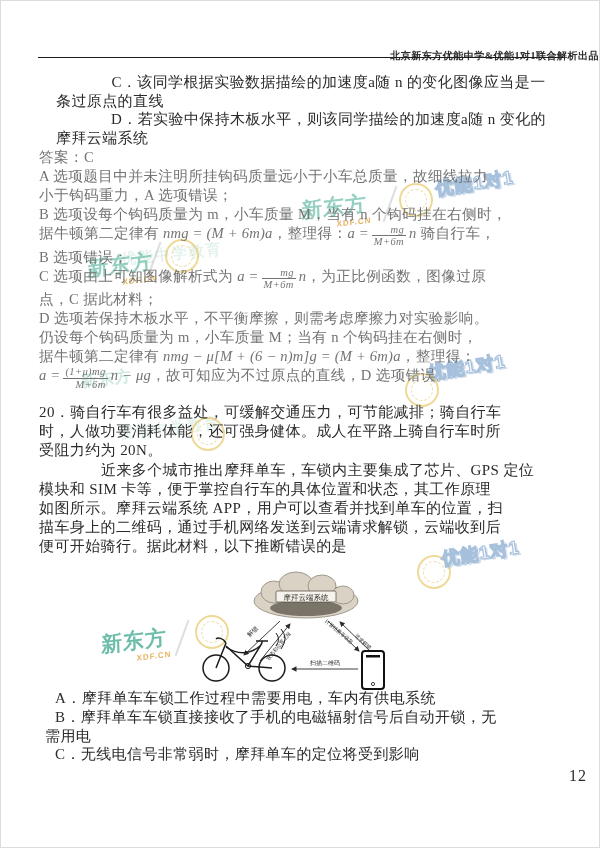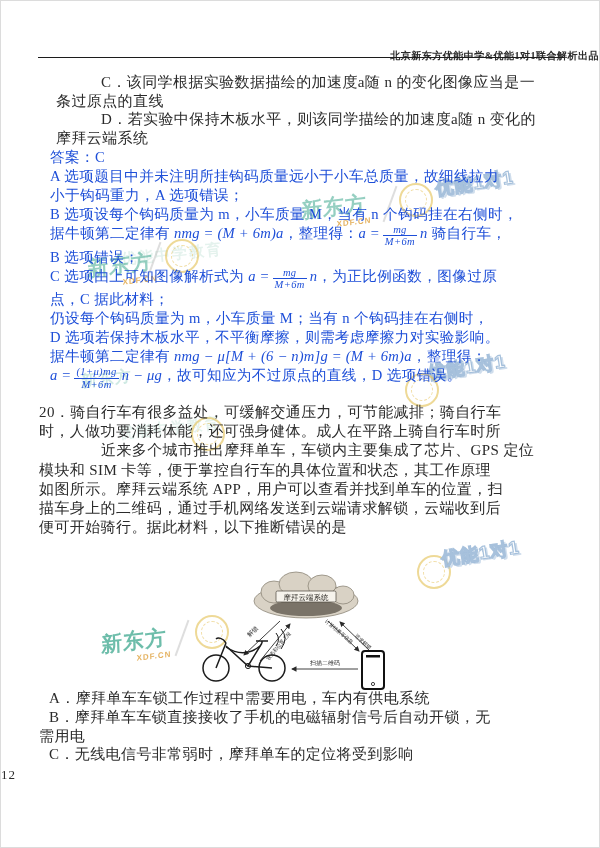--- a/index.html
+++ b/index.html
@@ -14,36 +14,36 @@
     font-size:10px;font-weight:bold;letter-spacing:.5px;z-index:2;margin-top:12px;
   }
   .header-rule{
     position:absolute;top:56px;left:37px;width:526px;height:0;
     border-top:1.6px solid #1c1c1c;z-index:2;
   }
   
   .block{position:absolute;z-index:2;}
   .line{white-space:nowrap;letter-spacing:.4px;}
   .q19opts{top:72px;left:55px;width:500px;font-size:15px;line-height:18.5px;}
-  .q19opts .opt-first{padding-left:45px;}
-  .red-block{top:147px;left:38px;width:532px;font-size:14.6px;line-height:19px;color:#1d4ed8;margin-left:11px;}
+  .q19opts .opt-first{padding-left:45px;text-align:center;}
+  .red-block{top:147px;left:38px;width:532px;font-size:14.6px;line-height:19px;color:#737373;}
   .q20-block{top:402px;left:38px;width:530px;font-size:15px;line-height:19.2px;}
   .q20-block .para-indent{padding-left:62px;}
-  .opts-block{top:688px;left:38px;width:524px;font-size:15px;line-height:18.8px;}
+  .opts-block{top:688px;left:44px;width:524px;font-size:15px;line-height:18.8px;}
   .opts-block .opt-first{padding-left:10px;}
   .math{font-style:italic;letter-spacing:.2px;}
   .frac{
-    display:inline-block;vertical-align:-7px;text-align:center;
+    display:inline-block;vertical-align:-7px;text-align:right;
     font-size:10.5px;line-height:1.08;margin:0 3px;font-style:italic;
   }
   .frac .num{display:block;border-bottom:1px solid currentColor;padding:0 2px;}
   .frac .den{display:block;padding:0 2px;font-family:Liberation Serif, serif;}
   .page-number{
-    position:absolute;top:766px;left:0;right:12px;text-align:left;
-    font-size:13px;z-index:2;letter-spacing:1px;
+    position:absolute;top:766px;left:0;right:12px;text-align:right;
+    font-size:16px;z-index:2;letter-spacing:1px;
   }
   
   .wm{position:absolute;z-index:1;pointer-events:none;}
   .wm-xdf{
     font-family:"Liberation Sans","DejaVu Sans",sans-serif;font-weight:bold;
     font-size:21px;letter-spacing:1px;color:rgba(84,178,155,.62);
     transform:rotate(-7deg) skewX(-5deg);display:inline-block;position:relative;
   }
   .wm-xdf .cn-sub{
     position:absolute;right:-4px;bottom:-8px;font-size:8px;letter-spacing:1px;
@@ -126,29 +126,30 @@
 
   <div class="block red-block">
     <div class="line">答案：C</div>
     <div class="line">A 选项题目中并未注明所挂钩码质量远小于小车总质量，故细线拉力</div>
     <div class="line">小于钩码重力，A 选项错误；</div>
     <div class="line">B 选项设每个钩码质量为 m，小车质量 M，当有 n 个钩码挂在右侧时，</div>
     <div class="line"><span>据牛顿第二定律有 </span><span class="math">nmg = (M + 6m)a</span><span>，整理得：</span><span class="math">a =</span><span class="frac"><span class="num">mg</span><span class="den">M+6m</span></span><span class="math">n</span><span> 骑自行车，</span></div>
     <div class="line">B 选项错误；</div>
     <div class="line"><span>C 选项由上可知图像解析式为 </span><span class="math">a =</span><span class="frac"><span class="num">mg</span><span class="den">M+6m</span></span><span class="math">n</span><span>，为正比例函数，图像过原</span></div>
     <div class="line">点，C 据此材料；</div>
+    <div class="line">D 选项若保持木板水平，不平衡摩擦，则需考虑摩擦力对实验影响。</div>
     <div class="line">仍设每个钩码质量为 m，小车质量 M；当有 n 个钩码挂在右侧时，</div>
-    <div class="line">D 选项若保持木板水平，不平衡摩擦，则需考虑摩擦力对实验影响。</div>
     <div class="line"><span>据牛顿第二定律有 </span><span class="math">nmg − μ[M + (6 − n)m]g = (M + 6m)a</span><span>，整理得：</span></div>
     <div class="line"><span class="math">a =</span><span class="frac"><span class="num">(1+μ)mg</span><span class="den">M+6m</span></span><span class="math">n − μg</span><span>，故可知应为不过原点的直线，D 选项错误。</span></div>
   </div>
 
   <div class="block q20-block">
     <div class="line">20．骑自行车有很多益处，可缓解交通压力，可节能减排；骑自行车</div>
     <div class="line">时，人做功要消耗体能，还可强身健体。成人在平路上骑自行车时所</div>
+    <div class="line">受阻力约为 20N。</div>
     <div class="line para-indent">近来多个城市推出摩拜单车，车锁内主要集成了芯片、GPS 定位</div>
     <div class="line">模块和 SIM 卡等，便于掌控自行车的具体位置和状态，其工作原理</div>
     <div class="line">如图所示。摩拜云端系统 APP，用户可以查看并找到单车的位置，扫</div>
     <div class="line">描车身上的二维码，通过手机网络发送到云端请求解锁，云端收到后</div>
     <div class="line">便可开始骑行。据此材料，以下推断错误的是</div>
   </div>
 
   <svg class="diagram" viewBox="0 0 235 144">
     <defs>
       <marker id="arr" markerWidth="7" markerHeight="7" refX="5" refY="3" orient="auto">

